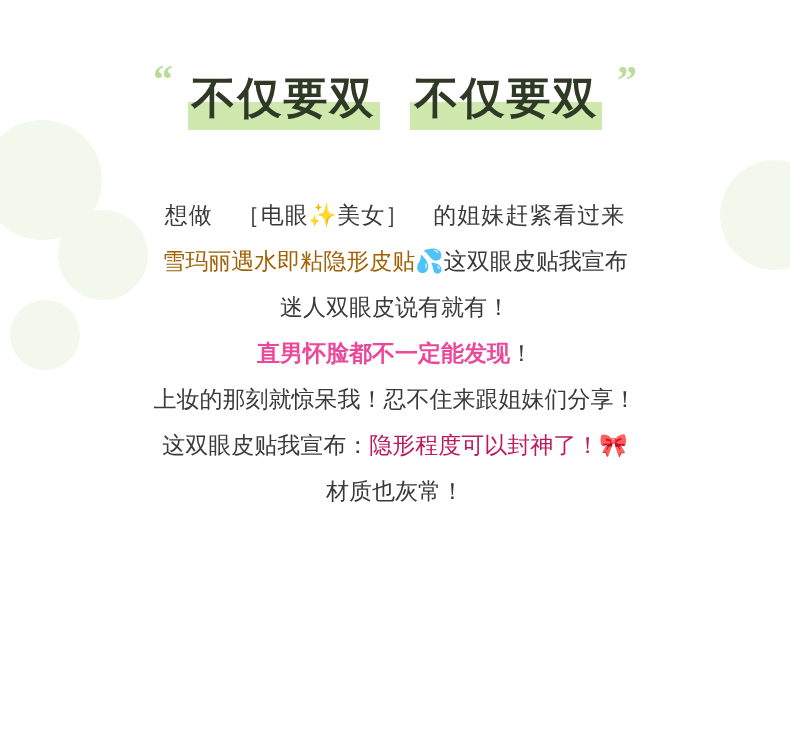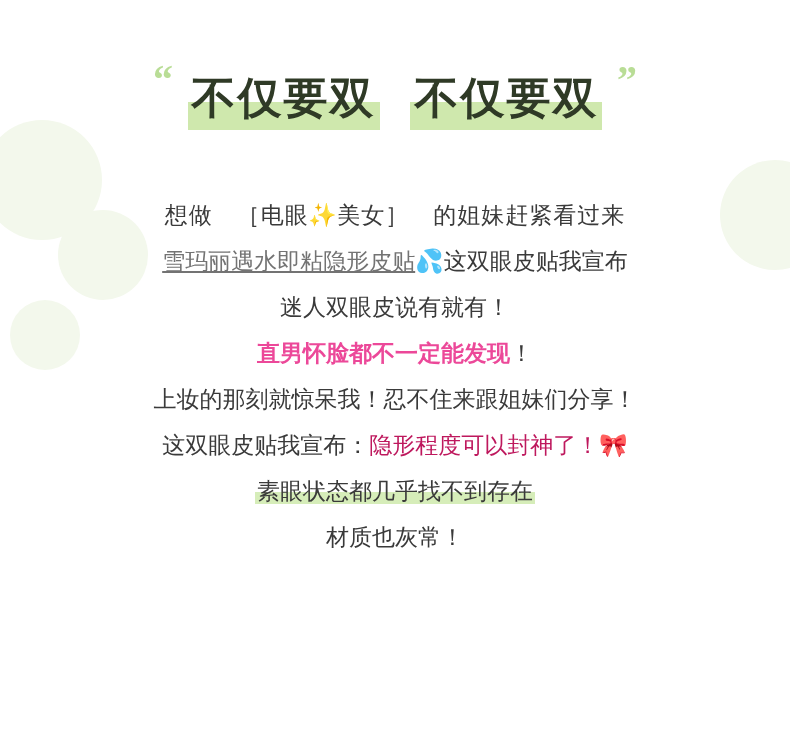--- a/index.html
+++ b/index.html
@@ -80,21 +80,21 @@
   .line { display: block; white-space: nowrap; text-align: center; }
   .line .seg { display: inline; }
 
   
   .hl-green-bg {
     background: linear-gradient(to top, #d6edb9 0%, #d6edb9 48%, rgba(214,237,185,0) 48%);
     padding: 0 2px;
   }
   .c-green { color: #8cc152; }
   .c-green-dark { color: #ec4899; font-weight: bold; }
-  .c-mint { color: #737373; text-decoration: underline; }
+  .c-mint { color: #a16207; }
   .c-teal { color: #be185d; }
   .emoji { font-family: "DejaVu Sans", sans-serif; }
   .bracket { letter-spacing: 1px; }
 </style>
 </head>
 <body>
 
 <div class="bg-blob b1"></div>
 <div class="bg-blob b2"></div>
 <div class="bg-blob b3"></div>
@@ -128,20 +128,17 @@
     <span class="line">
       <span class="seg c-green-dark">直男怀脸都不一定能发现</span><span class="seg">！</span>
     </span>
 
     <span class="line">上妆的那刻就惊呆我！忍不住来跟姐妹们分享！</span>
 
     <span class="line">
       <span class="seg">这双眼皮贴我宣布：</span><span class="seg c-teal">隐形程度可以封神了！</span><span class="seg emoji">🎀</span>
     </span>
 
-    <span class="line">
-      <span class="seg hl-green-bg">素眼状态都几乎找不到存在</span>
-    </span>
 
     <span class="line">材质也灰常！</span>
 
   </div>
 </div>
 
 </body></html>

